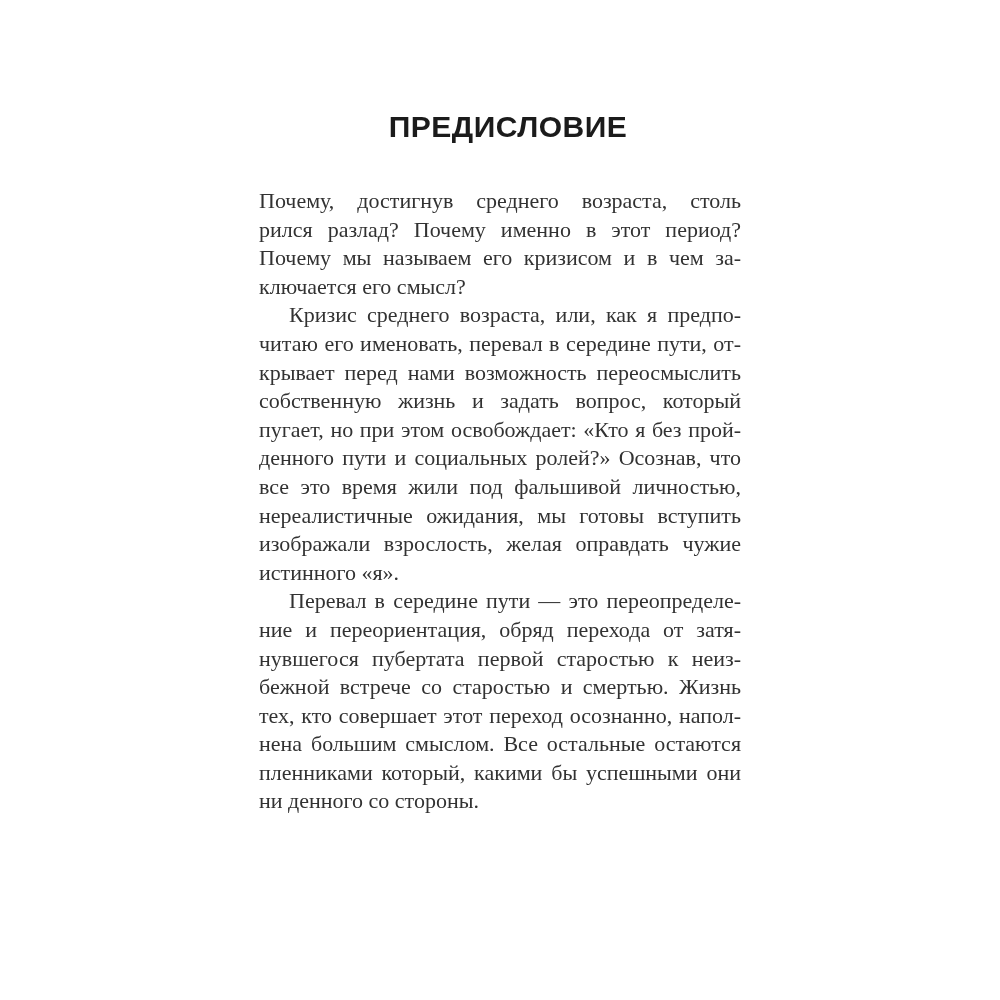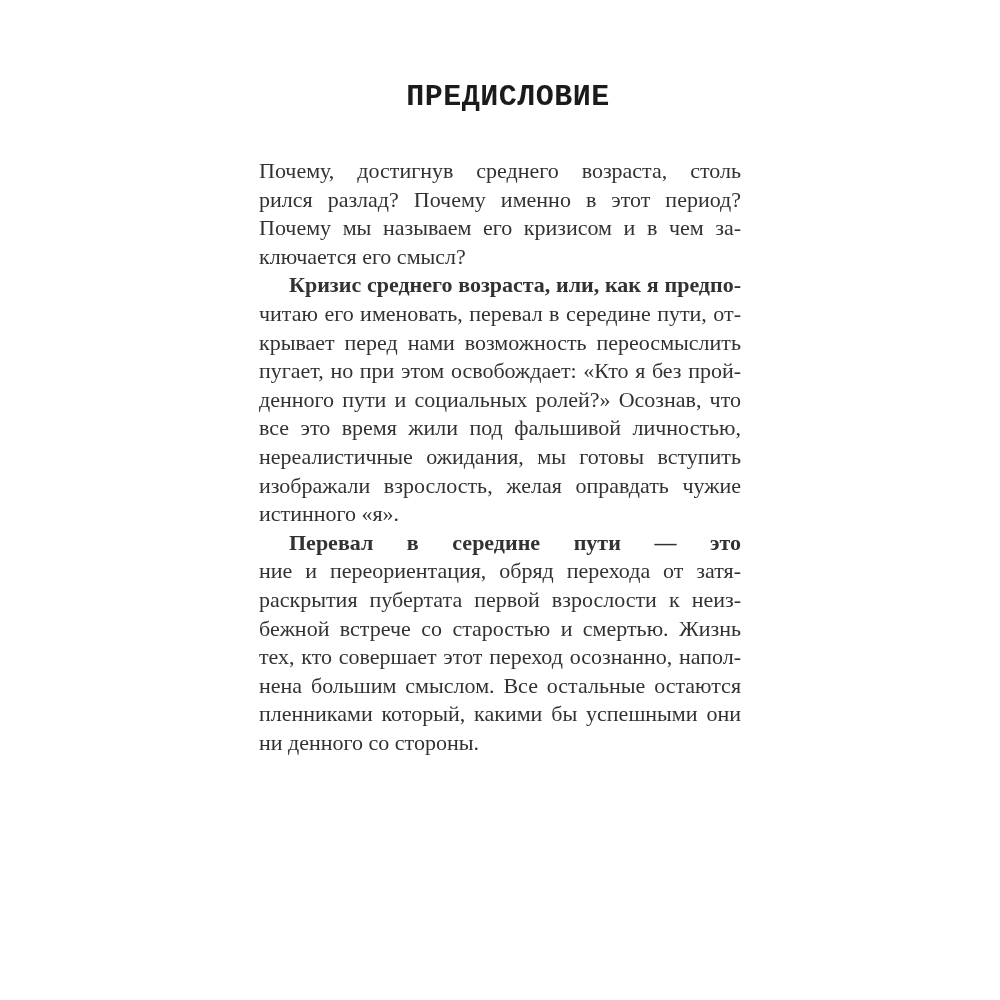--- a/index.html
+++ b/index.html
@@ -14,23 +14,23 @@
     background: var(--bg);
     overflow: hidden;
   }
   .page {
     position: relative;
     width: 1000px;
     height: 1000px;
     background: var(--bg);
   }
   .chapter-title {
-    margin-top: 82px;
+    margin-top: 112px;
     text-align: center;
-    font-family: Liberation Mono, monospace;
+    font-family: Liberation Sans, sans-serif;
     font-weight: 700;
     font-size: 30px;
     line-height: 1;
     letter-spacing: 0.5px;
     color: var(--title-text);
     padding-left: 16px;
   }
   .text-column {
     width: 482px;
     margin: 45px auto 0 auto;
@@ -44,44 +44,44 @@
     text-align: justify;
     text-align-last: justify;
     white-space: normal;
     overflow: hidden;
   }
   .line.last {
     text-align-last: left;
   }
   .line.indent {
     text-indent: 30px;
-    font-weight: bold;
   }
 </style>
 </head>
 <body>
 
 <div class="page">
   <h1 class="chapter-title">ПРЕДИСЛОВИЕ</h1>
   <div class="text-column">
       <div class="line">Почему, достигнув среднего возраста, столь</div>
       <div class="line">рился разлад? Почему именно в этот период?</div>
       <div class="line">Почему мы называем его кризисом и в чем за-</div>
       <div class="line last">ключается его смысл?</div>
       <div class="line indent">Кризис среднего возраста, или, как я предпо-</div>
       <div class="line">читаю его именовать, перевал в середине пути, от-</div>
       <div class="line">крывает перед нами возможность переосмыслить</div>
+      <div class="line">собственную жизнь и задать вопрос, который</div>
       <div class="line">пугает, но при этом освобождает: «Кто я без прой-</div>
       <div class="line">денного пути и социальных ролей?» Осознав, что</div>
       <div class="line">все это время жили под фальшивой личностью,</div>
       <div class="line">нереалистичные ожидания, мы готовы вступить</div>
       <div class="line">изображали взрослость, желая оправдать чужие</div>
       <div class="line last">истинного «я».</div>
       <div class="line indent">Перевал в середине пути — это переопределе-</div>
       <div class="line">ние и переориентация, обряд перехода от затя-</div>
-      <div class="line">раскрытия пубертата первой взрослости к неиз-</div>
+      <div class="line">нувшегося пубертата первой старостью к неиз-</div>
       <div class="line">бежной встрече со старостью и смертью. Жизнь</div>
       <div class="line">тех, кто совершает этот переход осознанно, напол-</div>
       <div class="line">нена большим смыслом. Все остальные остаются</div>
       <div class="line">пленниками который, какими бы успешными они</div>
       <div class="line last">ни денного со стороны.</div>
     </div>
 </div>
 
 </body></html>

